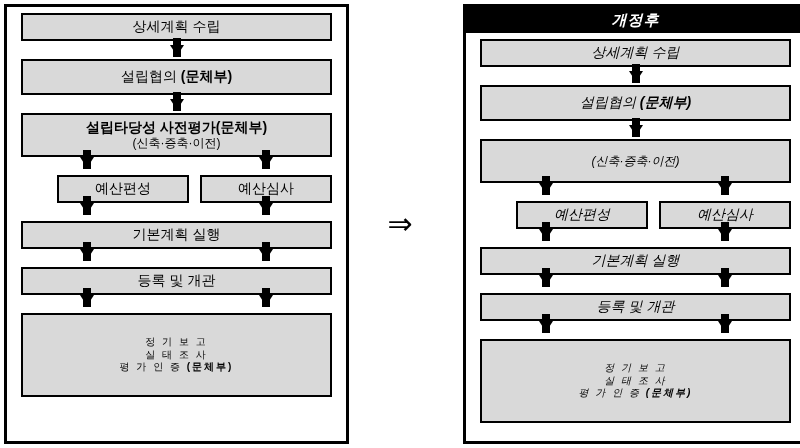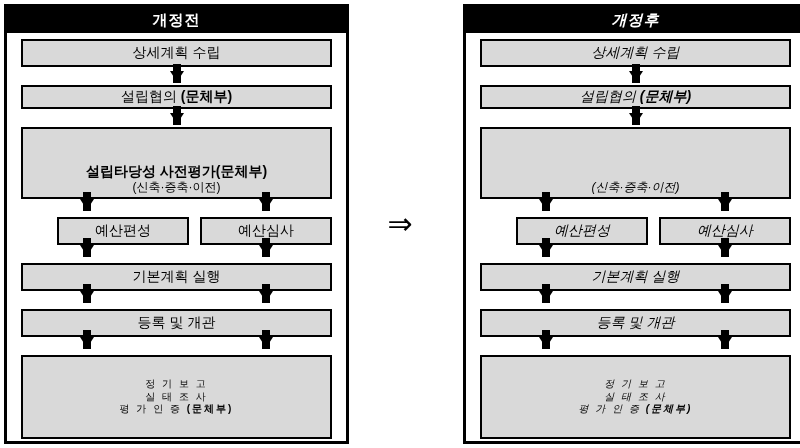--- a/index.html
+++ b/index.html
@@ -57,22 +57,22 @@
     display: flex;
     flex-direction: column;
     align-items: center;
     justify-content: center;
     text-align: center;
     font-size: 14px;
     line-height: 1.25;
   }
   .box.full { width: 100%; }
   .box.h1 { height: 28px; }
-  .box.h2 { height: 24px; }
-  .box.tall { height: 72px; padding: 2px 0; justify-content: flex-end; }
+  .box.h2 { height: 36px; }
+  .box.tall { height: 44px; padding: 2px 0; }
   .box.big { height: 84px; }
 
   .bold { font-weight: bold; }
   .line2 { font-size: 12px; }
 
   .arrow-row {
     display: flex;
     justify-content: center;
     align-items: center;
     height: 18px;
@@ -122,21 +122,20 @@
     color: #000000;
     font-family: "DejaVu Sans", sans-serif;
   }
 </style>
 </head>
 <body>
 
 <div class="canvas">
 
   <div class="panel panel-left">
-    <div class="panel-header">개정전</div>
     <div class="flow">
 
       <div class="box full h1">
         <span>상세계획 수립</span>
       </div>
 
       <div class="arrow-row">
           <span class="arrow"></span>
         </div>
 

